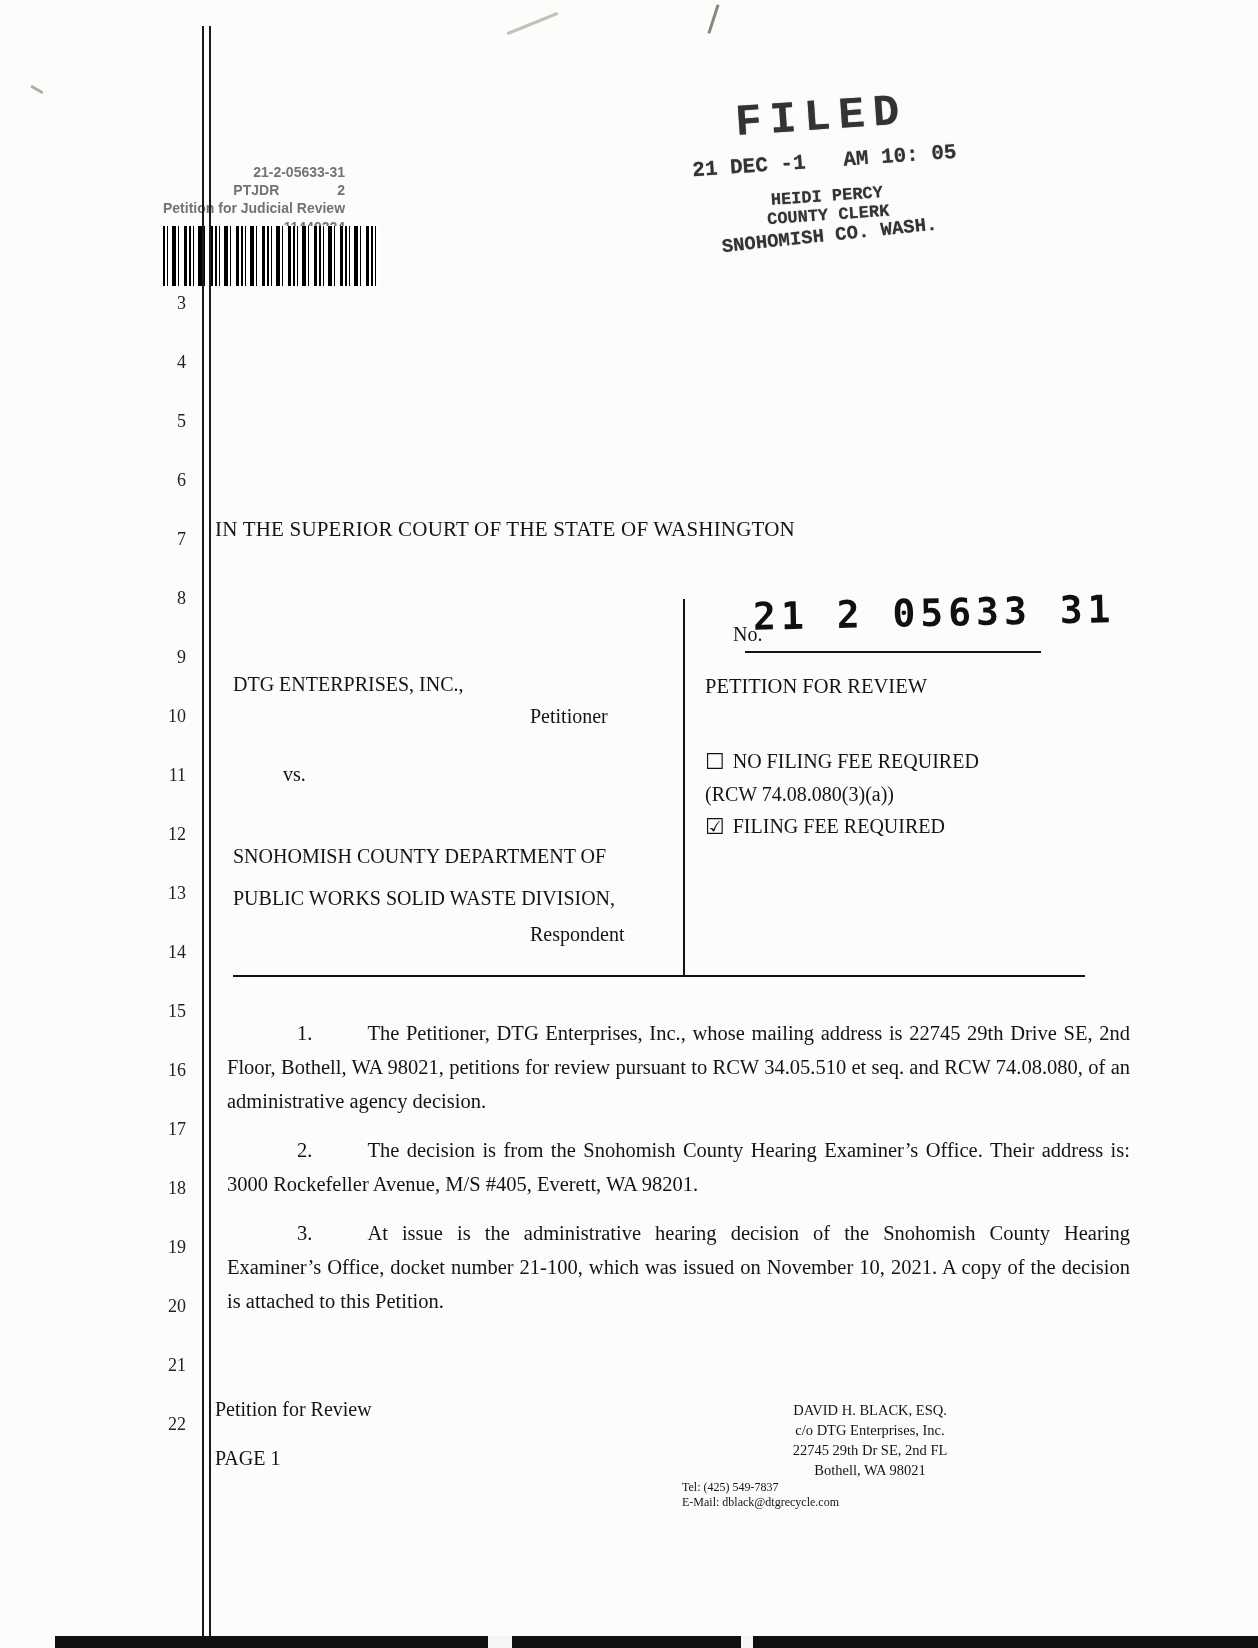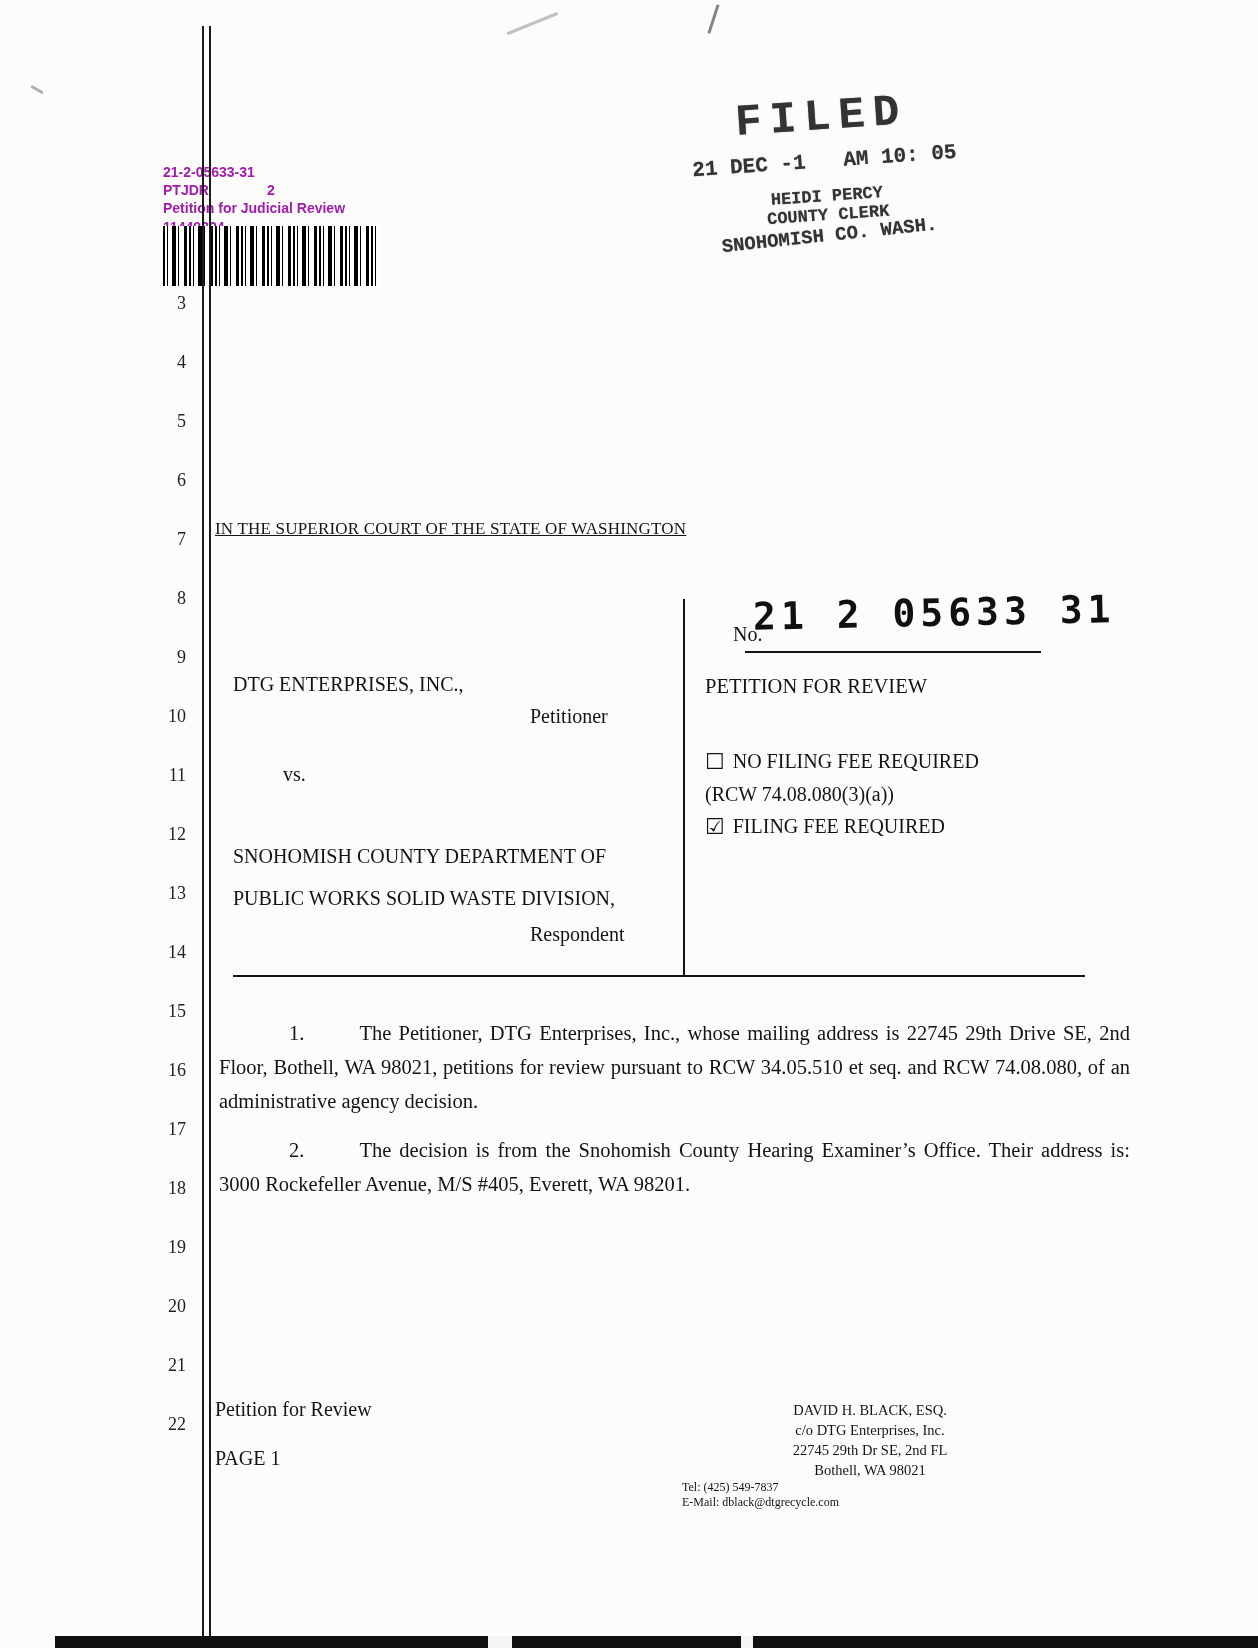--- a/index.html
+++ b/index.html
@@ -9,21 +9,21 @@
     background:#fcfcfa;
     font-family:"Liberation Serif","DejaVu Serif",serif;
     color:#141414;
     overflow:hidden;
   }
 
   
   .header-label{
     position:absolute;left:163px;top:163px;
     font-family:"Liberation Sans","DejaVu Sans",sans-serif;
-    font-weight:bold;font-size:14px;line-height:1.3;color:#a21caf;
+    font-weight:bold;font-size:14px;line-height:1.3;color:#737373;text-align:right;
   }
   .header-label .row2 span.codenum{margin-left:58px;}
   .barcode{
     position:absolute;left:163px;top:226px;width:216px;height:60px;
     background:repeating-linear-gradient(90deg,
       #000 0 2px,#fff 2px 4px,#000 4px 5px,#fff 5px 9px,
       #000 9px 13px,#fff 13px 15px,#000 15px 16px,#fff 16px 21px,
       #000 21px 24px,#fff 24px 26px);
   }
 
@@ -48,21 +48,21 @@
     display:grid;grid-auto-rows:59px;
     font-size:18px;text-align:right;color:#222;
   }
   .vrule{position:absolute;top:26px;width:1.6px;height:1612px;background:#1b1b1b;}
   .vrule.a{left:202px;}
   .vrule.b{left:209px;}
 
   
   .court-title{
     position:absolute;left:215px;top:512px;
-    font-size:17px;line-height:34px;letter-spacing:.2px;text-decoration:underline;
+    font-size:21px;line-height:34px;letter-spacing:.2px;
   }
 
   
   .caption{
     position:absolute;left:233px;top:595px;width:852px;height:380px;
     border-bottom:2px solid #141414;
     font-size:20px;
   }
   .caption .divider{position:absolute;left:450px;top:4px;width:2px;height:376px;background:#141414;}
   .pet-name{position:absolute;left:0;top:78px;}
@@ -82,21 +82,21 @@
   .petition-title{position:absolute;left:472px;top:80px;font-size:20.5px;}
   .fee-block{position:absolute;left:472px;top:150px;line-height:32px;font-size:20px;}
   .fee-block .cb{font-size:22px;margin-right:8px;vertical-align:-1px;}
   .fee-block .cite{padding-left:0;}
 
   
   .body-text{
     position:absolute;left:215px;top:1016px;width:915px;
     font-size:20.5px;line-height:34px;text-align:justify;
   }
-  .body-text p{margin:0 0 15px 4px;text-indent:70px;}
+  .body-text p{margin:0 0 15px 12px;text-indent:70px;}
   .body-text .tab{display:inline-block;width:55px;}
 
   
   .footer-left{position:absolute;left:215px;top:1398px;font-size:20px;}
   .footer-left .pg{margin-top:26px;}
   .attorney{
     position:absolute;left:700px;top:1400px;width:340px;
     text-align:center;font-size:14.5px;line-height:20px;
   }
   .telrow{
@@ -201,20 +201,21 @@
       <div class="cite">(RCW 74.08.080(3)(a))</div>
       <div>
         <span class="cb">☑</span><span>FILING FEE REQUIRED</span>
       </div>
     </div>
   </div>
 
   <div class="body-text">
     <p><span>1.</span><span class="tab"></span><span>The Petitioner, DTG Enterprises, Inc., whose mailing address is 22745 29th Drive SE, 2nd Floor, Bothell, WA  98021, petitions for review pursuant to RCW 34.05.510 et seq. and RCW 74.08.080, of an administrative agency decision.</span></p>
     <p><span>2.</span><span class="tab"></span><span>The decision is from the Snohomish County Hearing Examiner’s Office. Their address is: 3000 Rockefeller Avenue, M/S #405, Everett, WA  98201.</span></p>
+    <p><span>3.</span><span class="tab"></span><span>At issue is the administrative hearing decision of the Snohomish County Hearing Examiner’s Office, docket number 21-100, which was issued on November 10, 2021.  A copy of the decision is attached to this Petition.</span></p>
   </div>
 
   <div class="footer-left">
     <div>Petition for Review</div>
     <div class="pg">PAGE 1</div>
   </div>
 
   <div class="attorney">
     <div>DAVID H. BLACK, ESQ.</div>
     <div>c/o DTG Enterprises, Inc.</div>

